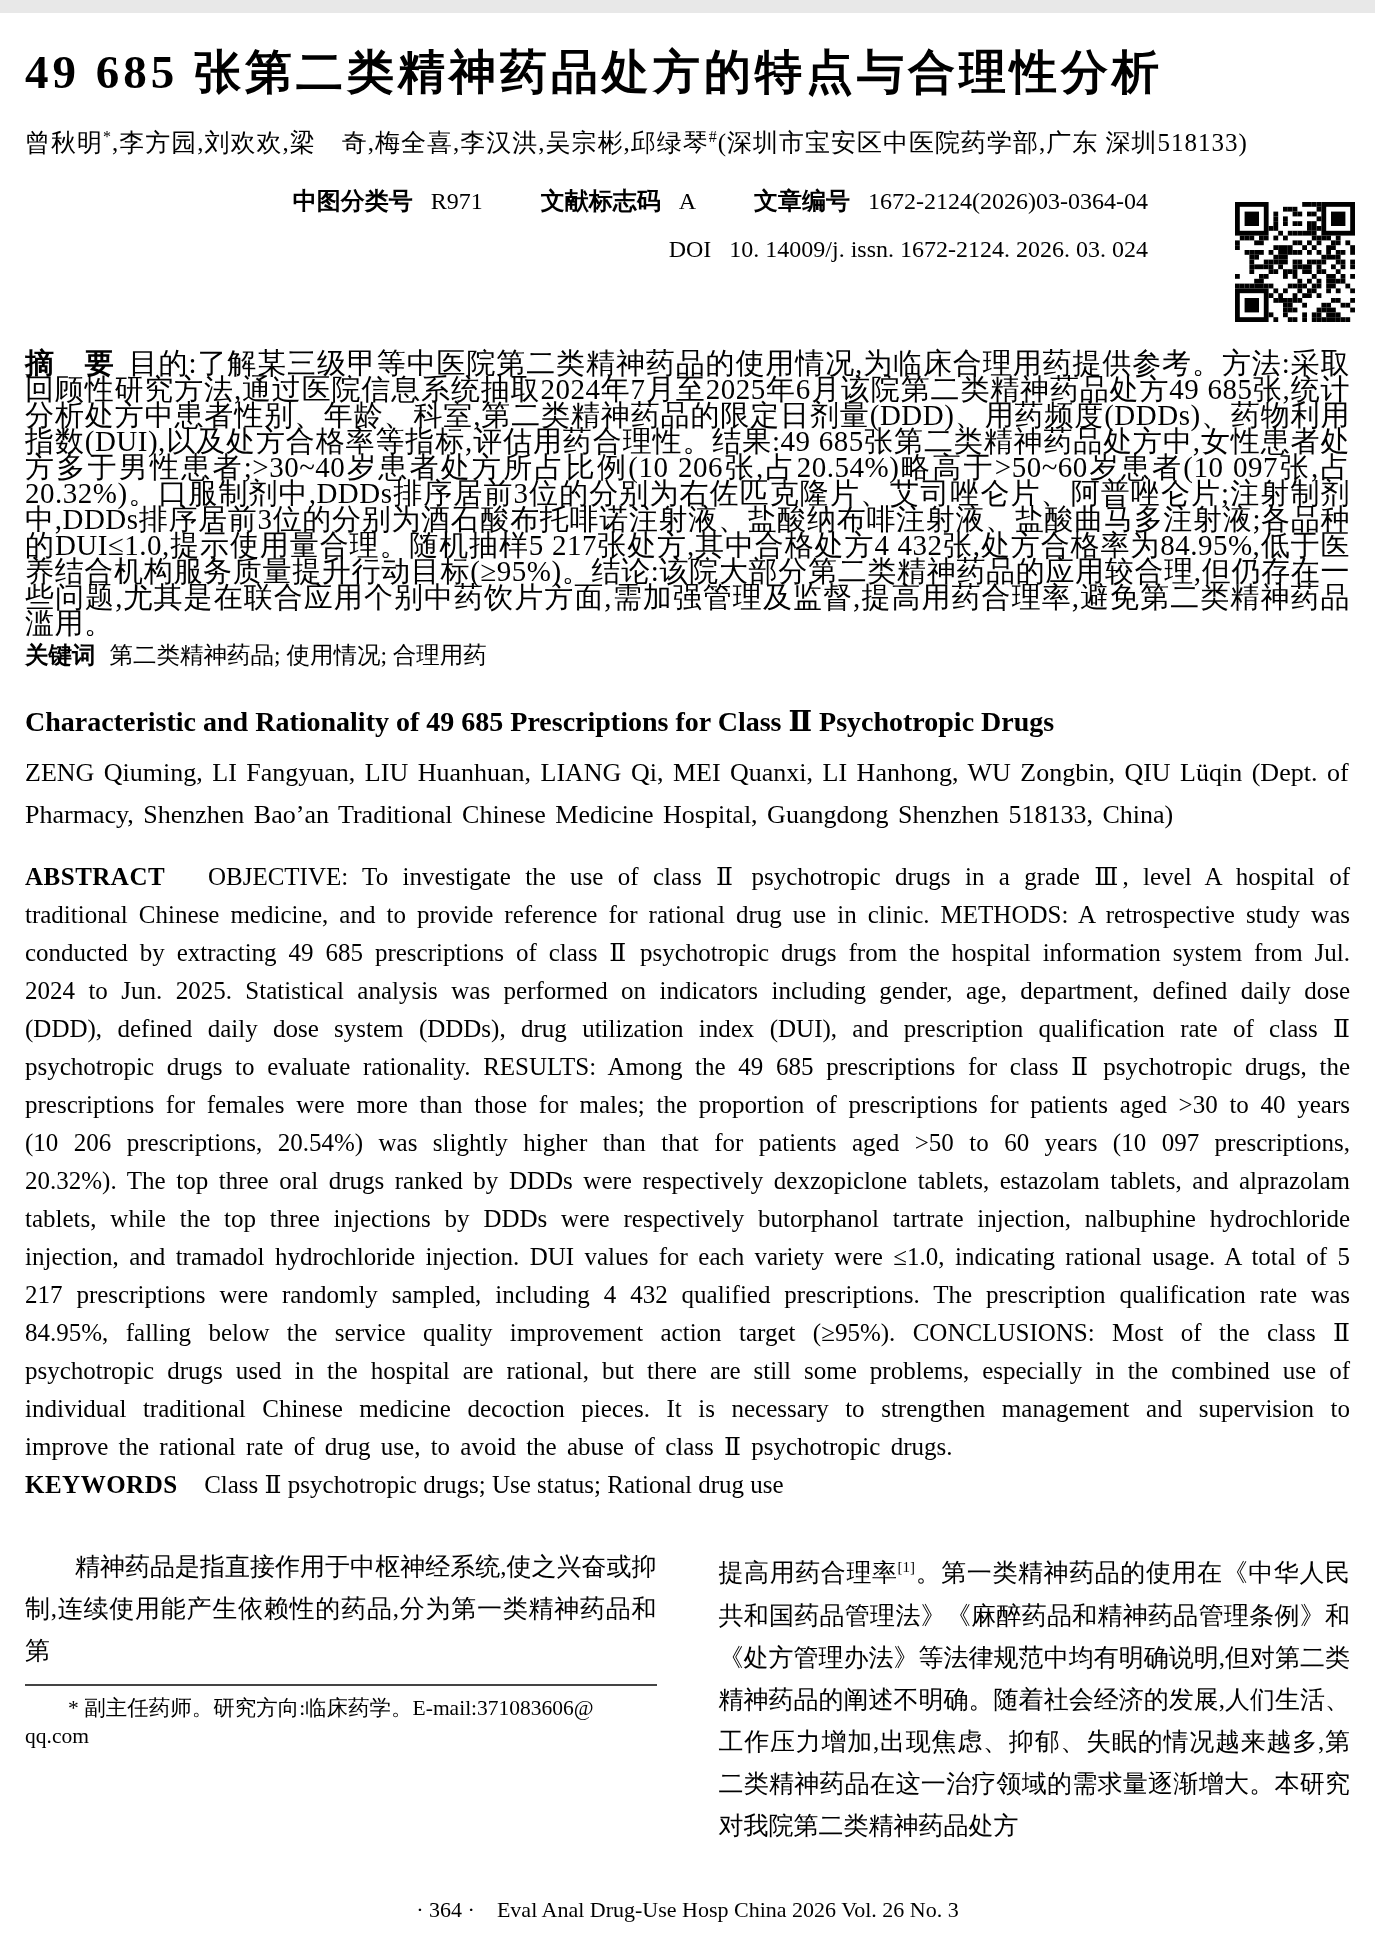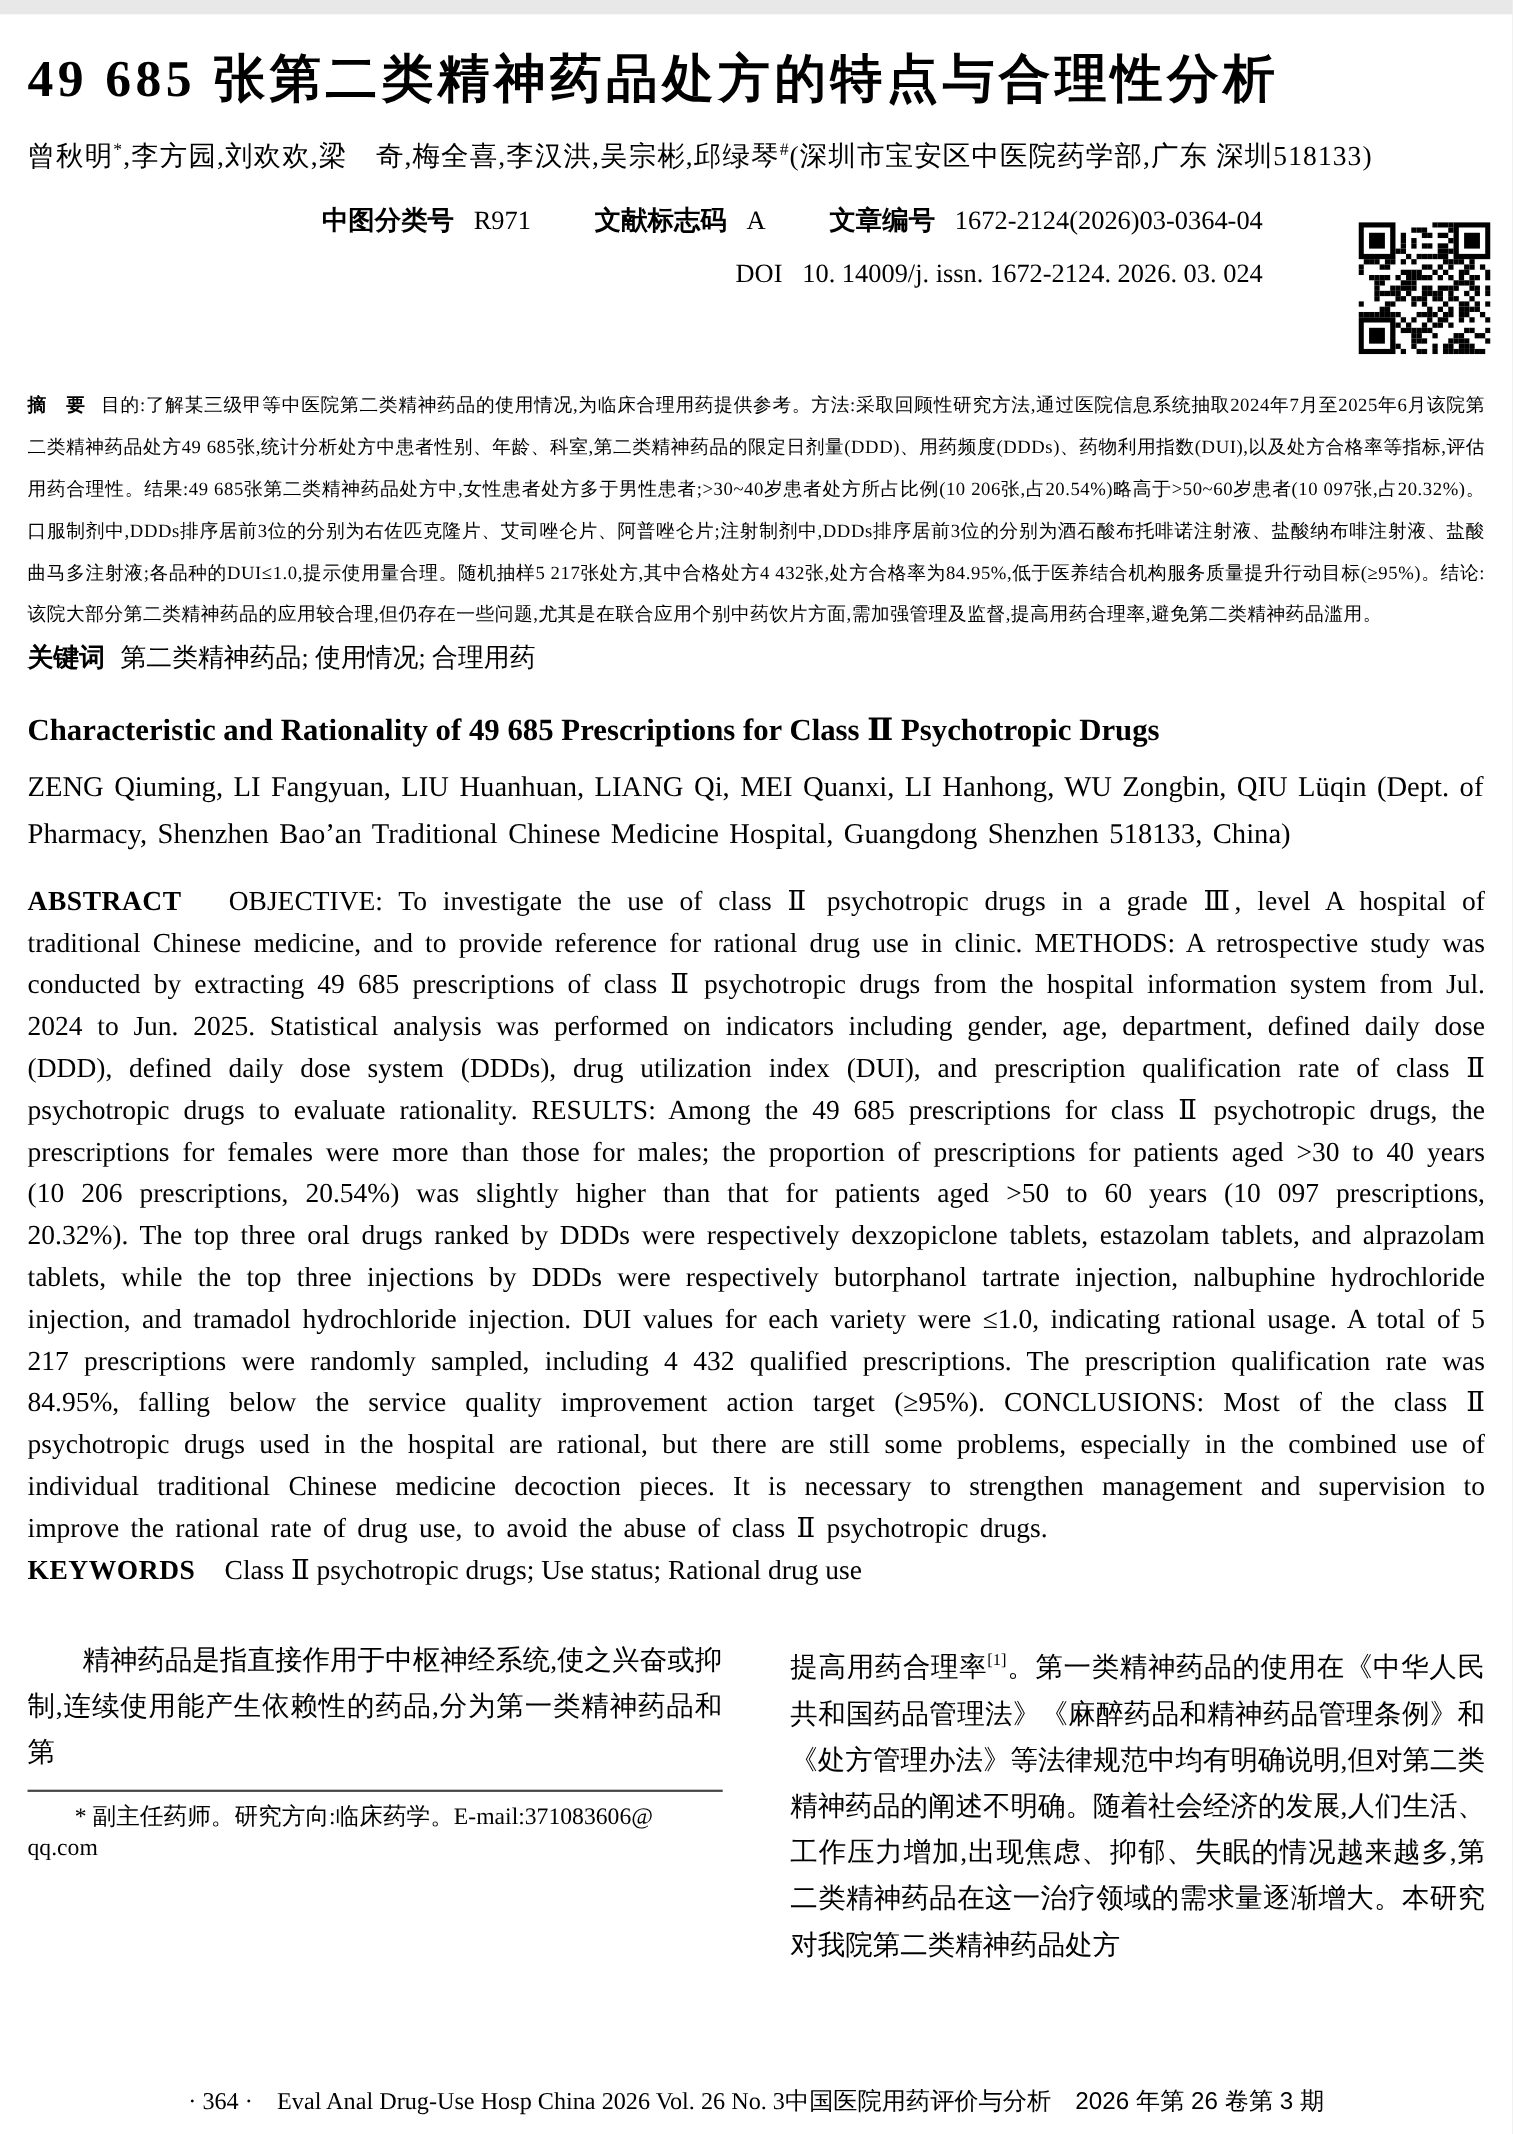--- a/index.html
+++ b/index.html
@@ -40,22 +40,22 @@
     font-weight:bold;
     margin-right:18px;
   }
   .meta-value { margin-right:52px; }
   .doi-row .meta-label { font-weight:normal; font-family:"Liberation Serif",serif; }
   .qr { position:absolute; top:18px; right:-5px; width:120px; height:120px; }
 
   
   .cn-abstract {
     margin-top:26px;
-    font-size:17px;
-    line-height:38px;
+    font-size:29px;
+    line-height:26px;
     text-align:justify;
     letter-spacing:0.5px;
   }
   .inline-label {
     font-family:"Liberation Sans","DejaVu Sans",sans-serif;
     font-weight:bold;
     margin-right:14px;
   }
   .cn-keywords { margin-top:0; font-size:23.5px; line-height:38px; }
 
@@ -393,15 +393,14 @@
       </div>
       <div class="col">
         <p><span>提高用药合理率</span><sup>[1]</sup><span>。第一类精神药品的使用在《中华人民共和国药品管理法》《麻醉药品和精神药品管理条例》和《处方管理办法》等法律规范中均有明确说明,但对第二类精神药品的阐述不明确。随着社会经济的发展,人们生活、工作压力增加,出现焦虑、抑郁、失眠的情况越来越多,第二类精神药品在这一治疗领域的需求量逐渐增大。本研究对我院第二类精神药品处方</span></p>
       </div>
     </div>
 
   </div>
 
   <div class="footer">
     <span class="left">· 364 ·　Eval Anal Drug-Use Hosp China 2026 Vol. 26 No. 3</span>
-    <span class="right">中国医院用药评价与分析　2026 年第 26 卷第 3 期</span>
   </div>
 </div>
 
 </body></html>

